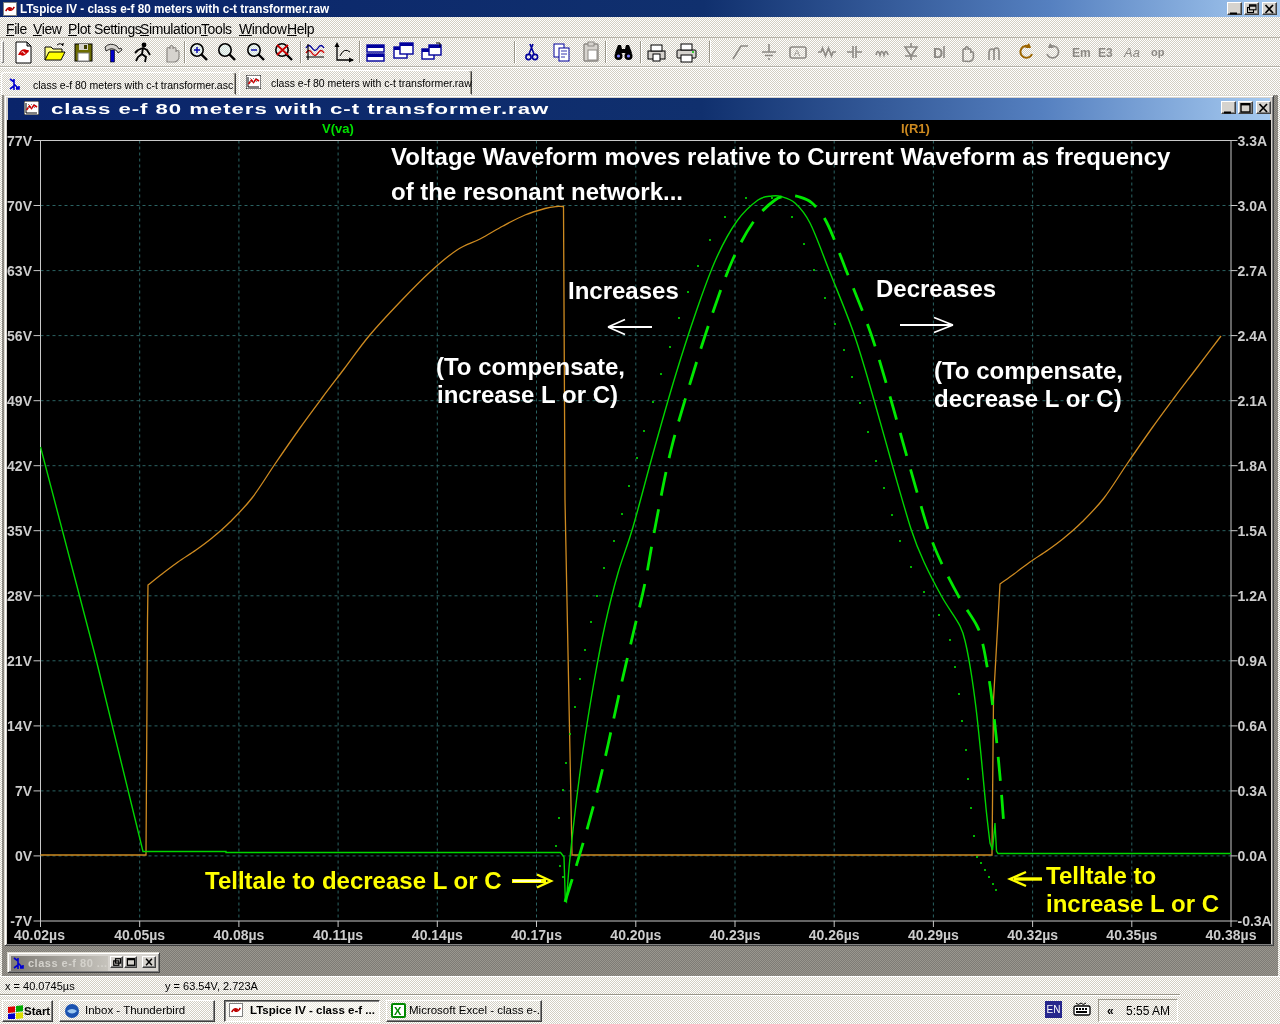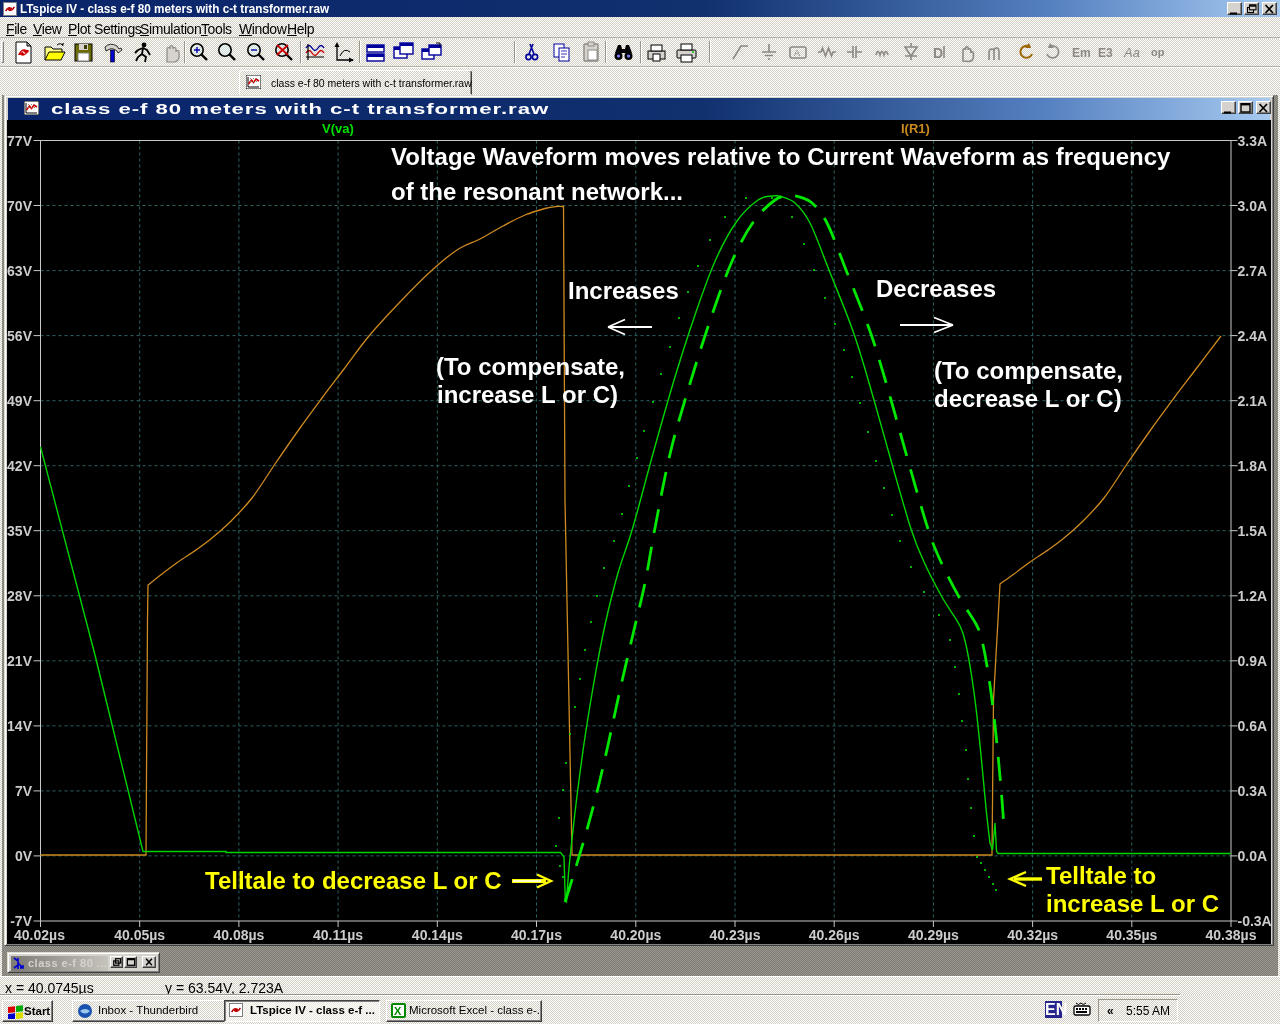--- a/index.html
+++ b/index.html
@@ -28,21 +28,21 @@
 #ptitle { position:absolute; left:3px; top:2px; width:1262px; height:22px;
   background:linear-gradient(90deg,#0a246a 0%,#10306e 55%,#5580c0 82%,#a6caf0 100%); }
 #ptitle .t { position:absolute; left:43px; top:3px; color:#fff; font-size:14px; font-weight:bold; letter-spacing:0.6px; transform:scaleX(1.585); transform-origin:0 0; white-space:nowrap;}
 #minwin { position:absolute; left:5px; top:857px; width:153px; height:21px; background:#d6d3ce;
   border:1px solid; border-color:#dedbd1 #404040 #404040 #dedbd1; box-shadow: inset 1px 1px 0 #fff, inset -1px -1px 0 #808080; padding-left: 16px; }
 #minwin .bar { position:absolute; left:3px; top:3px; width:97px; height:15px;
   background:linear-gradient(90deg,#7d7a74,#c6c3bc); }
 #minwin .t { position:absolute; left:17px; top:1px; color:#d4d2cc; font-size:11px; font-weight:bold; white-space:nowrap; letter-spacing:0.5px; }
 .wbs { position:absolute; width:13.5px; height:12.5px; background:#d6d3ce; border:1px solid; border-color:#fff #404040 #404040 #fff; box-shadow: inset -1px -1px 0 #808080; }
 .wbs svg { display:block; margin:1.5px 0 0 1px; }
-#statusbar { position:absolute; left:0; top:976px; width:1280px; height:19px; border-top:1px solid #fff; font-size:14px; color:#000; }
+#statusbar { position:absolute; left:0; top:976px; width:1280px; height:19px; border-top:1px solid #fff; font-size:11px; color:#000; }
 #statusbar span { position:absolute; top:3px; }
 #taskbar { position:absolute; left:0; top:995px; width:1180px; height:29px; border-top:1px solid #fff; box-shadow:0 -1px 0 #9a968a; }
 .tbtn { position:absolute; top:4px; height:22px; border:1px solid; border-color:#fff #404040 #404040 #fff; box-shadow: inset -1px -1px 0 #808080; font-size:11.5px; color:#000; white-space:nowrap; overflow:hidden; }
 .tbtn .tx { position:absolute; left:25px; top:3px; }
 .tbtn .tic { position:absolute; left:4px; top:2px; }
 .pressed { border-color:#404040 #fff #fff #404040; box-shadow: inset 1px 1px 0 #808080;
   background-image: repeating-conic-gradient(#ffffff 0% 25%, #e8e5da 25% 50%, #ffffff 50% 75%, #e8e5da 75% 100%); background-size:2px 2px; }
 #tray { position:absolute; right:2px; top:3px; width:80px; height:23px; border:1px solid; border-color:#9a968a #fff #fff #9a968a; font-size:12px; }
 .u { text-decoration:underline }
 svg text { font-family:"Liberation Sans",sans-serif }
@@ -255,20 +255,27 @@
     </svg>
     <svg class="ti" style="left:1122px" width="23" height="23" viewBox="0 0 23 23">
       <text x="2" y="16" font-size="13" font-style="italic" fill="#8c8984" font-family="Liberation Serif">Aa</text>
     </svg>
     <svg class="ti" style="left:1148px" width="23" height="23" viewBox="0 0 23 23">
       <text x="3" y="15" font-size="11" font-weight="bold" fill="#8c8984" font-family="Liberation Mono">op</text>
     </svg>
     <div id="thandle"></div>
   </div>
 <div id="tabbar" class="dither">
+<div class="tab dither" style="left:1px; top:4px; width:235px; height:23px;">
+      <span class="tic"><svg width="15" height="15" viewBox="0 0 15 15">
+          <path d="M6 2 v11 M6 5 l-4 -3 M6 7 l5 5 m0 -3 v3 h-3 M6 9 l-4 3" stroke="#0000d0" stroke-width="1.6" fill="none"></path>
+          <path d="M11 12 h-3 v-3 z" fill="#0000d0"></path>
+        </svg></span>
+      <span class="tx">class e-f 80 meters with c-t transformer.asc</span>
+    </div>
 <div class="tab dither" style="left:239px; top:2px; width:233px; height:25px;">
       <span class="tic"><svg width="15" height="14" viewBox="0 0 15 14">
           <rect width="15" height="14" fill="#fff" stroke="#000" stroke-width="1"></rect>
           <path d="M2 2 v10 h11" stroke="#000" fill="none"></path>
           <path d="M2.5 9 l3 -4 l2 2.5 l2.5 -3.5 l3 2" stroke="#c00" stroke-width="1.6" fill="none"></path>
           <g fill="#888">
             <rect x="4" y="3" width="1" height="1"></rect>
             <rect x="7" y="3" width="1" height="1"></rect>
             <rect x="10" y="3" width="1" height="1"></rect>
             <rect x="4" y="6" width="1" height="1"></rect>
@@ -495,21 +502,21 @@
       <span class="tic"><svg width="17" height="16" viewBox="0 0 17 16">
           <g transform="skewY(-6)">
             <rect x="1" y="4" width="7" height="6" fill="#d00"></rect>
             <rect x="9" y="4" width="7" height="6" fill="#0a0"></rect>
             <rect x="1" y="11" width="7" height="6" fill="#00c"></rect>
             <rect x="9" y="11" width="7" height="6" fill="#dd0"></rect>
           </g>
         </svg></span>
       <span class="tx" style="left:21px;font-weight:bold;font-size:11.5px;top:4px">Start</span>
     </div>
-<div class="tbtn dither" style="left:72px; width:156px;">
+<div class="tbtn dither" style="left:59px; width:156px;">
       <span class="tic"><svg width="16" height="16">
           <circle cx="8" cy="8" r="7" fill="#1a52b0"></circle>
           <path d="M3 8 q5 -4 10 0 q-5 5 -10 0" fill="#9cc8f0"></path>
         </svg></span>
       <span class="tx">Inbox - Thunderbird</span>
     </div>
 <div class="tbtn pressed" style="left:224px; width:156px;">
       <span class="tic"><svg width="14" height="14" viewBox="0 0 14 14">
           <rect width="14" height="14" fill="#d6d3ce"></rect>
           <rect x="0.5" y="0.5" width="13" height="13" fill="#fff" stroke="#808080" stroke-width="1"></rect>
@@ -526,21 +533,21 @@
         </svg></span>
       <span class="tx" style="left:22px">Microsoft Excel - class e-...</span>
     </div>
 <div class="tbtn dither" style="left:548px; width:156px;margin-top:33px;">
       <span class="tic"><svg width="16" height="16">
           <path d="M4 7 h9 v6 q-4 3 -9 0 z" fill="#b8b8c8" stroke="#555"></path>
           <path d="M6 7 L5 1 l2 5 l1 -4 l1 4 l2 -3 l-1 4" stroke="#c60" fill="none"></path>
         </svg></span>
       <span class="tx">untitled - Paint</span>
     </div>
-<div style="position:absolute; right:118px; top:5px; width:17px; height:17px; background:#26268c; color:#fff; font-size:16px; font-weight:bold; text-align:center; line-height:17px;">EN</div>
+<div style="position:absolute; right:118px; top:5px; width:17px; height:17px; background:#26268c; color:#fff; font-size:10px; font-weight:normal; text-align:center; line-height:17px;">EN</div>
 <div style="position:absolute; right:89px; top:6px;"><svg width="18" height="14" viewBox="0 0 18 14">
         <path d="M3 1 q2 3 5 0 q2 3 5 0" stroke="#000" fill="none"></path>
         <rect x="1" y="4" width="16" height="9" rx="1.5" fill="#fff" stroke="#000" stroke-width="1.3"></rect>
         <g fill="#000">
           <rect x="3" y="6" width="2" height="2"></rect>
           <rect x="6" y="6" width="2" height="2"></rect>
           <rect x="9" y="6" width="2" height="2"></rect>
           <rect x="12" y="6" width="2" height="2"></rect>
           <rect x="3" y="9" width="11" height="2"></rect>
         </g>

